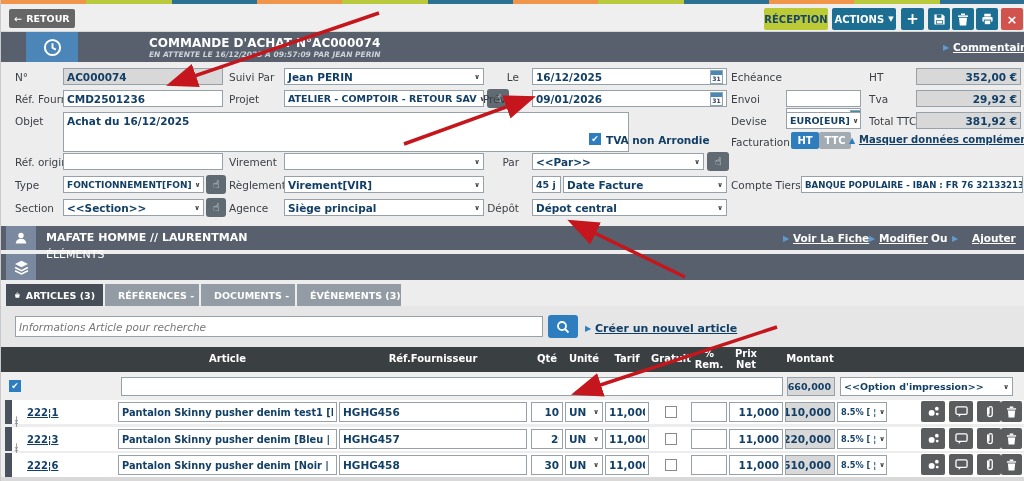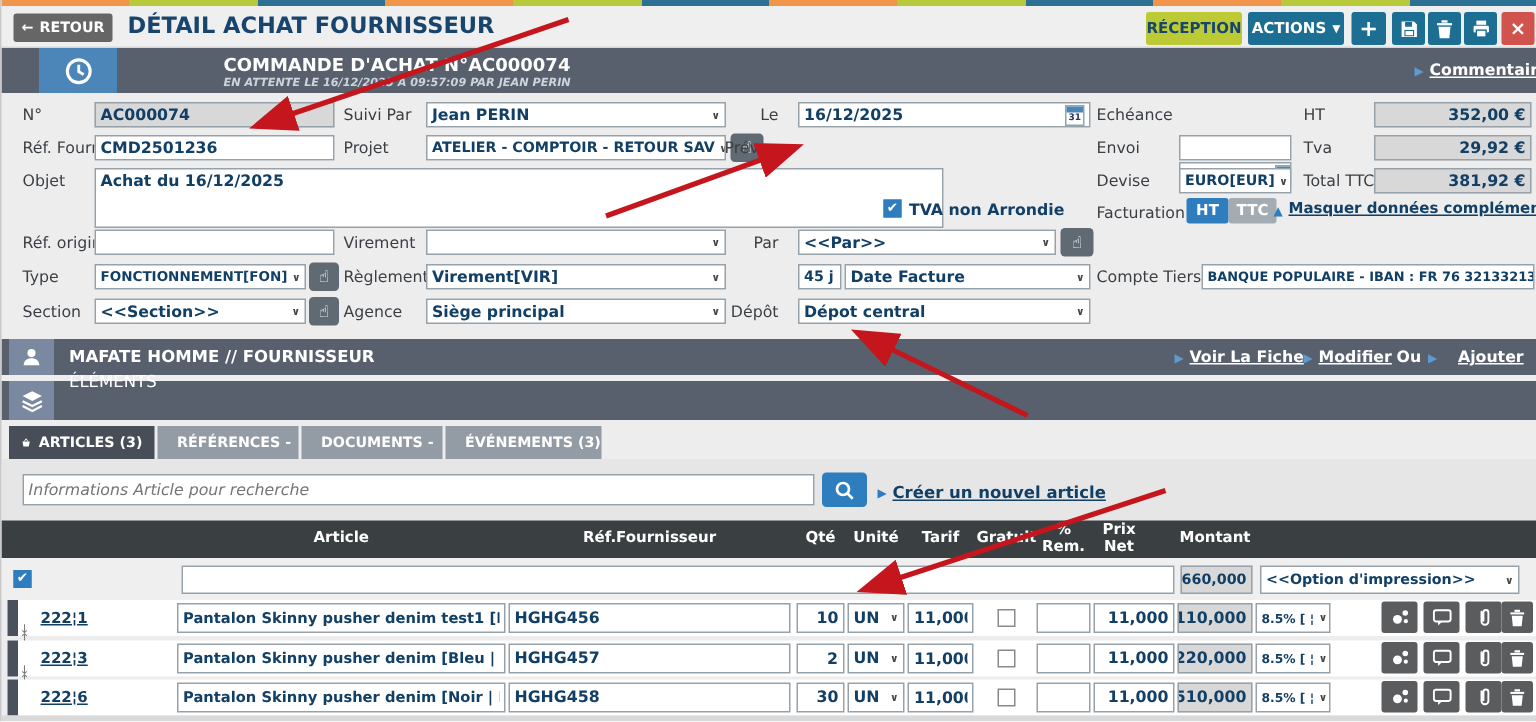--- a/index.html
+++ b/index.html
@@ -48,21 +48,20 @@
 
 <div class="page">
 
   <div class="a stripe"></div>
 
   <div class="a hdrbar"></div>
   <div class="a btn" style="left:8px;top:9px;width:66px;height:19px;background:#666;font-size:9.5px;gap:4px;">
     <span>←</span>
     <span>RETOUR</span>
   </div>
-  <div class="a" style="left:84px;top:8px;font-size:15px;font-weight:bold;color:#17456E;">DÉTAIL ACHAT FOURNISSEUR</div>
   <div class="a btn" style="left:763px;top:8px;width:64px;height:22px;background:#BCCB35;color:#17456E;font-size:10px;">RÉCEPTION</div>
   <div class="a btn blue" style="left:831px;top:8px;width:64px;height:22px;font-size:10px;gap:4px;">
     <span>ACTIONS</span>
     <span style="font-size:7px;">▼</span>
   </div>
   <div class="a btn blue" style="left:900px;top:8px;width:23px;height:22px;font-size:15px;">+</div>
   <div class="a btn blue" style="left:927px;top:8px;width:22px;height:22px;">
     <svg width="13" height="13" viewBox="0 0 14 14">
       <path d="M1.5 1.5h9l2 2v9h-11z" fill="#fff"></path>
         <rect x="4" y="1.8" width="5" height="3.4" fill="#1D6E93"></rect>
@@ -128,20 +127,27 @@
   <input class="a inp" style="left: 62px; top: 90px; width: 160px;" value="CMD2501236">
   <span class="a lbl" style="left:228px;top:93px;">Projet</span>
   <div class="a sel" style="left:283px;top:90px;width:200px;font-size:9.5px;">
     <span>ATELIER - COMPTOIR - RETOUR SAV</span>
       <span class="chev">∨</span>
     </div>
   <div class="a hand" style="left:486px;top:89px;">
     <span>☝</span>
     </div>
   <span class="a lbl" style="left:470px;top:93px;width:48px;text-align:right;">Prévue</span>
+  <div class="a inp" style="left:531px;top:90px;width:195px;justify-content:space-between;">
+    <span>09/01/2026</span>
+    <span class="cal">
+        <span class="t" style="display:block;"></span>
+        <span class="d" style="display:block;">31</span>
+      </span>
+    </div>
   <span class="a lbl" style="left:730px;top:93px;">Envoi</span>
   <input class="a inp" style="left: 785px; top: 90px; width: 75px;">
   <span class="a lbl" style="left:868px;top:93px;">Tva</span>
   <div class="a inp ro tr" style="left:915px;top:90px;width:105px;">29,92 €</div>
 
   <span class="a lbl" style="left:14px;top:115px;">Objet</span>
   <textarea class="a inp" style="left: 62px; top: 112px; width: 566px; height: 40px; resize: none; display: block; padding-top: 2px;">Achat du 16/12/2025</textarea>
   <span class="a lbl" style="left:730px;top:115px;">Devise</span>
   <div class="a sel" style="left:785px;top:112px;width:75px;">
     <span style="font-size:9.5px;">EURO[EUR]</span>
@@ -216,21 +222,21 @@
       <span class="chev">∨</span>
     </div>
 
   <div class="a slate" style="left:0;top:226px;width:1024px;height:24px;"></div>
   <div class="a icsq" style="left:5px;top:226px;width:30px;height:24px;background:#7B89A0;">
     <svg width="14" height="14" viewBox="0 0 14 14">
         <circle cx="7" cy="4.4" r="2.7" fill="#fff"></circle>
       <path d="M1.8 12.5c0-3 2.3-4.7 5.2-4.7s5.2 1.7 5.2 4.7z" fill="#fff"></path>
       </svg>
   </div>
-  <div class="a" style="left:45px;top:231px;color:#fff;font-weight:bold;font-size:11px;">MAFATE HOMME // FOURNISSEUR</div>
+  <div class="a" style="left:45px;top:231px;color:#fff;font-weight:bold;font-size:11px;">MAFATE HOMME // LAURENTMAN</div>
   <span class="a tri" style="left:782px;top:234px;">▶</span>
   <a class="a whitelink" style="left:792px;top:232px;">Voir La Fiche</a>
   <span class="a tri" style="left:868px;top:234px;">▶</span>
   <a class="a whitelink" style="left:878px;top:232px;">Modifier</a>
   <span class="a" style="left:930px;top:232px;color:#fff;font-weight:bold;font-size:10.5px;">Ou</span>
   <span class="a tri" style="left:951px;top:234px;">▶</span>
   <a class="a whitelink" style="left:971px;top:232px;">Ajouter</a>
 
   <div class="a slate" style="left:0;top:254px;width:1024px;height:26px;"></div>
   <div class="a icsq" style="left:5px;top:254px;width:30px;height:26px;background:#7B89A0;">

